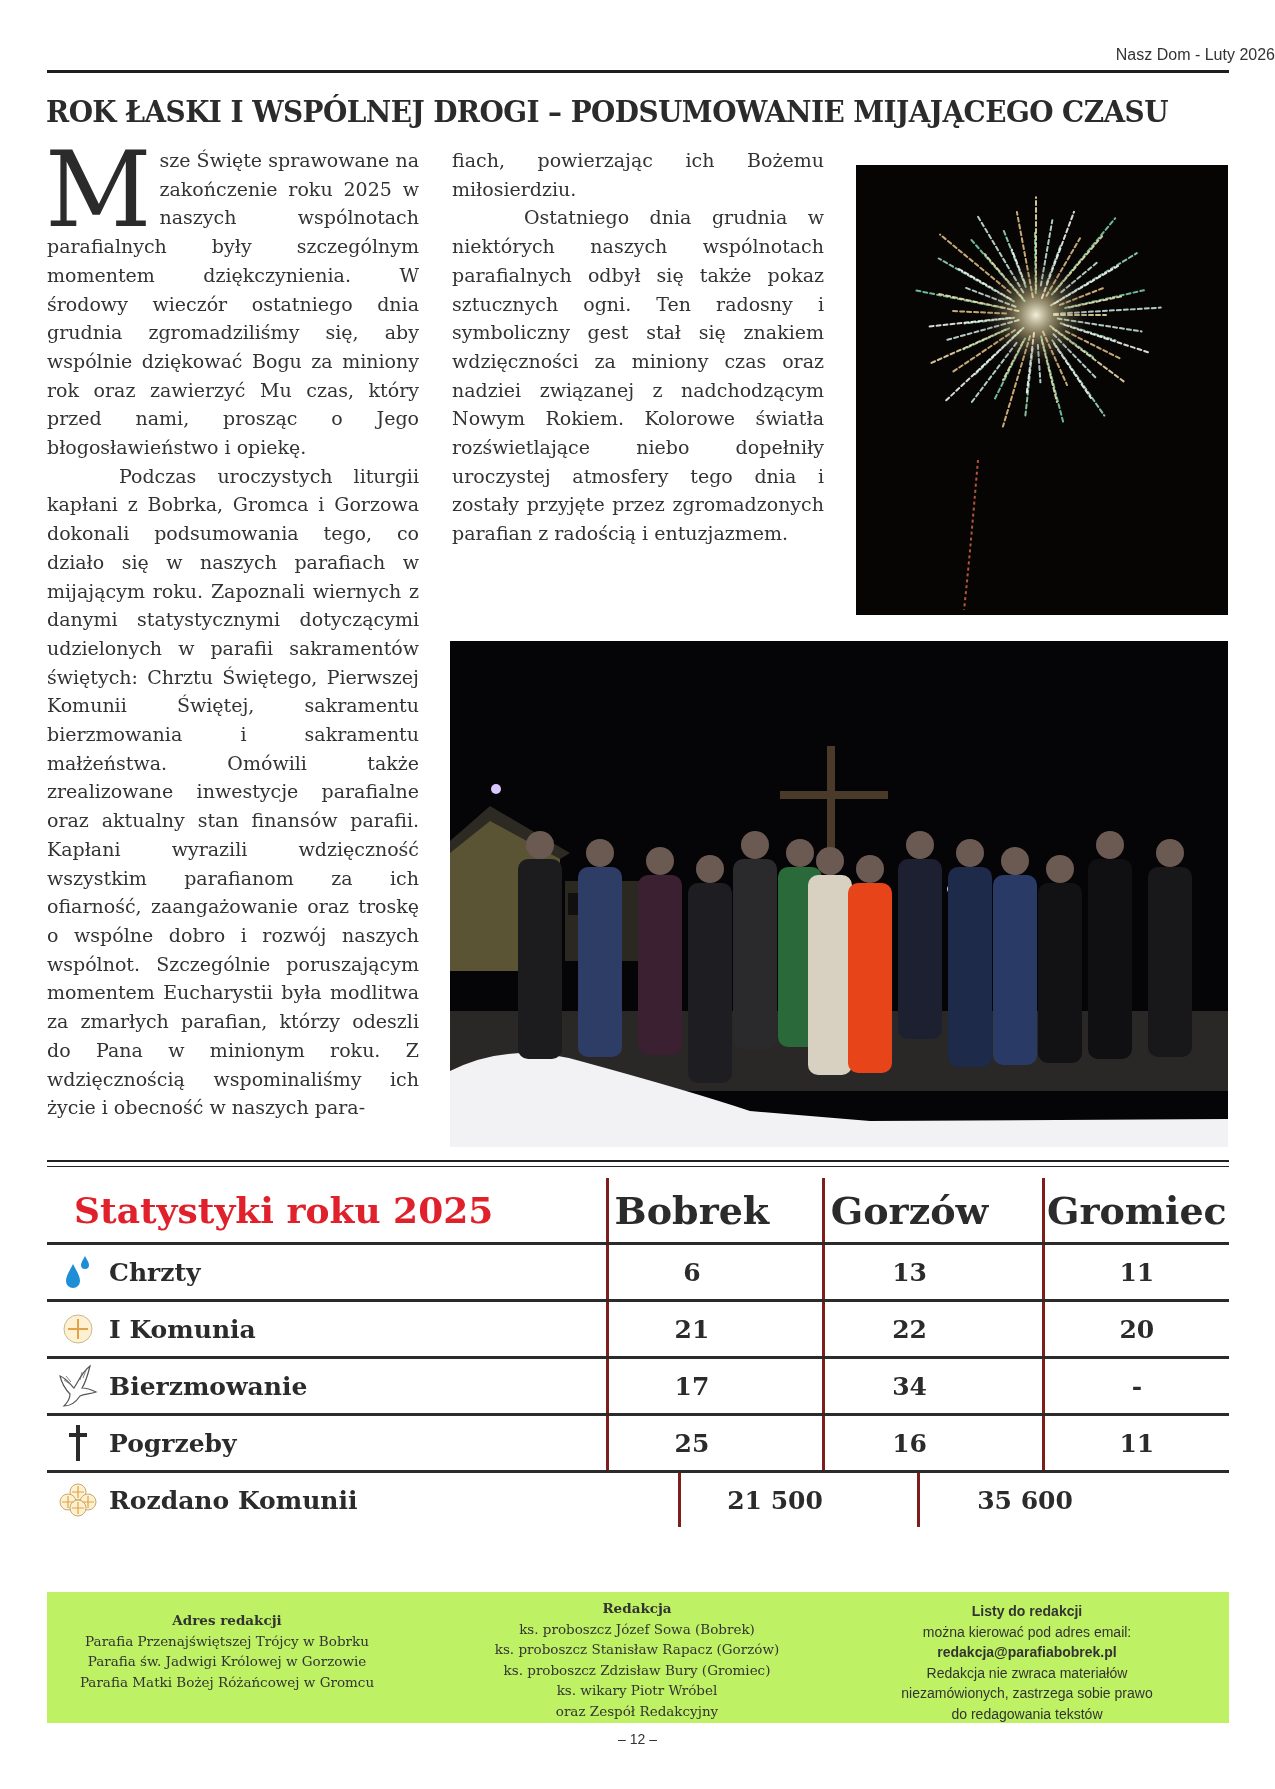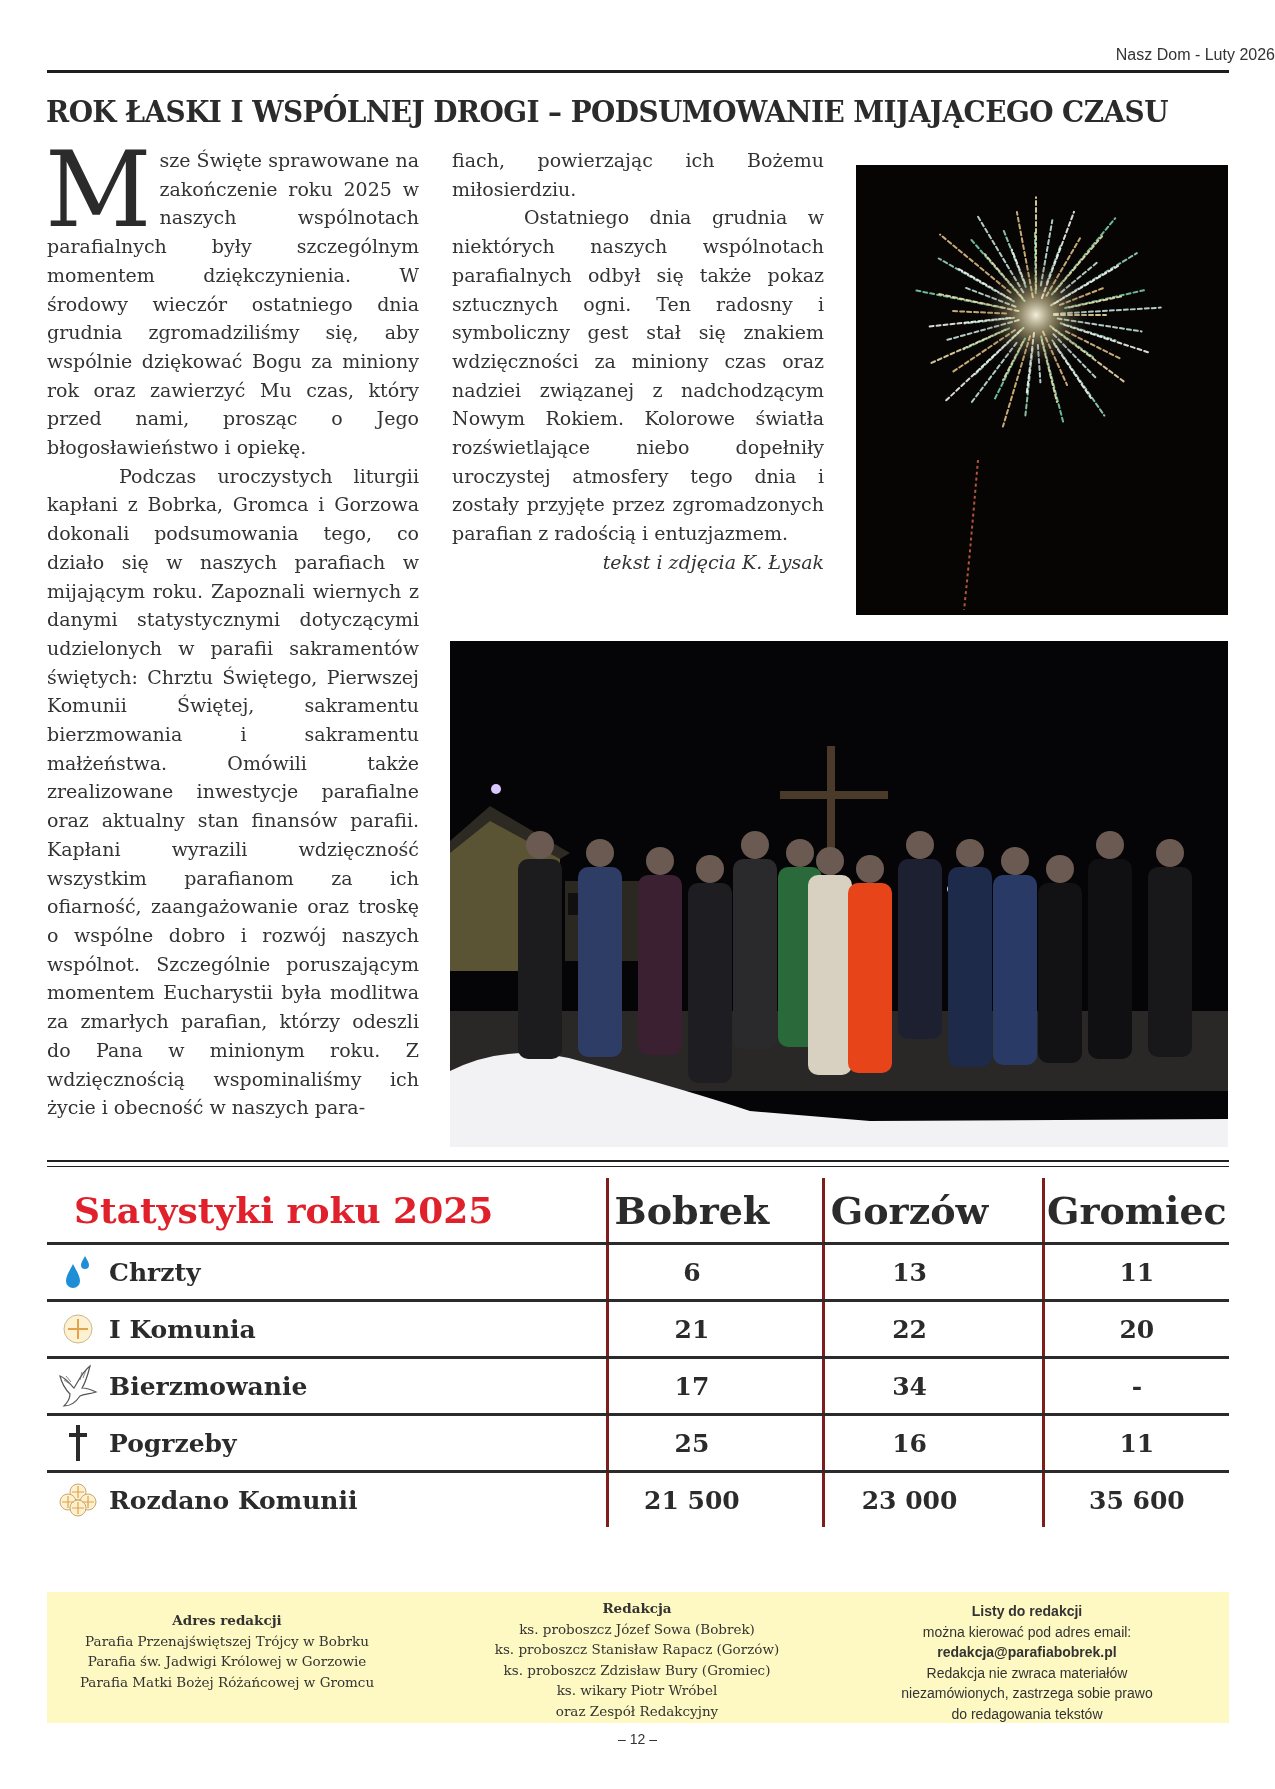--- a/index.html
+++ b/index.html
@@ -24,21 +24,21 @@
   .stats-row { position: relative; height: 54px; border-bottom: 3px solid #2b2b2b; display: flex; gap: 48px; }
   .stats-row.header { height: 64px; }
   .stats-row.last { border-bottom: none; }
   .cell-label { width: 583px; display: flex; align-items: center; font-weight: bold; font-size: 25px; color: #2b2b2b; }
   .cell-val { display: flex; align-items: center; justify-content: center; font-weight: bold; font-size: 25px; border-left: 3px solid #7f1d1d; color: #2b2b2b; }
   .c1 { width: 188px; } .c2 { width: 192px; } .c3 { width: 210px; }
   .header .cell-val { font-size: 38px; }
   .stats-title { color: #e0202a; font-size: 36px; font-weight: bold; padding-left: 27px; }
   .icon-slot { width: 62px; display: flex; justify-content: center; align-items: center; }
   .label-note { font-size: 17px; margin-left: 8px; margin-top: 6px; }
-  .footer-box { left: 47px; top: 1592px; width: 1182px; height: 131px; background: #fef9c3; font-family: "DejaVu Serif", serif; font-size: 13.5px; color: #333; }
+  .footer-box { left: 47px; top: 1592px; width: 1182px; height: 131px; background: #bef264; font-family: "DejaVu Serif", serif; font-size: 13.5px; color: #333; }
   .fcol { position: absolute; top: 0; text-align: center; line-height: 20.5px; }
   .fcol .fhead { font-weight: bold; }
   .fc1 { left: 0; width: 360px; top: 18px; }
   .fc2 { left: 400px; width: 380px; top: 6px; }
   .fc3 { left: 780px; width: 400px; top: 9px; font-family: "Liberation Sans", sans-serif; font-size: 14px; }
   .fc3 .email { font-weight: bold; }
   .page-num { left: 0; width: 1275px; top: 1731px; text-align: center; font-family: "Liberation Sans", sans-serif; font-size: 14px; color: #333; }
 </style>
 </head>
 <body>
@@ -48,21 +48,20 @@
 <div class="abs headline">ROK ŁASKI I WSPÓLNEJ DROGI – PODSUMOWANIE MIJAJĄCEGO CZASU</div>
 
 <div class="abs col col1">
   <p><span class="dropcap">M</span><span>sze Święte sprawowane na zakończenie roku 2025 w naszych wspólnotach parafialnych były szczególnym momentem dziękczynienia. W środowy wieczór ostatniego dnia grudnia zgromadziliśmy się, aby wspólnie dziękować Bogu za miniony rok oraz zawierzyć Mu czas, który przed nami, prosząc o Jego błogosławieństwo i opiekę.</span></p>
   <p class="indent">Podczas uroczystych liturgii kapłani z Bobrka, Gromca i Gorzowa dokonali podsumowania tego, co działo się w naszych parafiach w mijającym roku. Zapoznali wiernych z danymi statystycznymi dotyczącymi udzielonych w parafii sakramentów świętych: Chrztu Świętego, Pierwszej Komunii Świętej, sakramentu bierzmowania i sakramentu małżeństwa. Omówili także zrealizowane inwestycje parafialne oraz aktualny stan finansów parafii. Kapłani wyrazili wdzięczność wszystkim parafianom za ich ofiarność, zaangażowanie oraz troskę o wspólne dobro i rozwój naszych wspólnot. Szczególnie poruszającym momentem Eucharystii była modlitwa za zmarłych parafian, którzy odeszli do Pana w minionym roku. Z wdzięcznością wspominaliśmy ich życie i obecność w naszych para-</p>
 </div>
 
 <div class="abs col col2">
   <p>fiach, powierzając ich Bożemu miłosierdziu.</p>
   <p class="indent">Ostatniego dnia grudnia w niektórych naszych wspólnotach parafialnych odbył się także pokaz sztucznych ogni. Ten radosny i symboliczny gest stał się znakiem wdzięczności za miniony czas oraz nadziei związanej z nadchodzącym Nowym Rokiem. Kolorowe światła rozświetlające niebo dopełniły uroczystej atmosfery tego dnia i zostały przyjęte przez zgromadzonych parafian z radością i entuzjazmem.</p>
-  <p class="byline">tekst i zdjęcia K. Łysak</p>
 </div>
 
 <div class="abs photo photo1">
   <svg width="372" height="450" viewBox="0 0 372 450">
     <rect width="372" height="450" fill="#070404"></rect>
     <defs>
       <radialGradient id="fwglow" cx="50%" cy="50%" r="50%">
         <stop offset="0%" stop-color="#fffbe8" stop-opacity="0.95"></stop>
         <stop offset="35%" stop-color="#e8d9a0" stop-opacity="0.5"></stop>
         <stop offset="100%" stop-color="#000" stop-opacity="0"></stop>
@@ -271,21 +270,20 @@
               <path d="M20 4 V16 M14 10 H26"></path>
               <path d="M10 14 V26 M4 20 H16"></path>
               <path d="M30 14 V26 M24 20 H36"></path>
               <path d="M20 20 V32 M14 26 H26"></path>
             </g>
           </svg>
       </span>
       <span>Rozdano Komunii</span>
     </div>
     <div class="cell-val c1">21 500</div>
-    <div class="cell-val c2">23 000</div>
     <div class="cell-val c3">35 600</div>
   </div>
 </div>
 
 <div class="abs footer-box">
   <div class="fcol fc1">
     <div class="fhead">Adres redakcji</div>
     <div>Parafia Przenajświętszej Trójcy w Bobrku</div>
     <div>Parafia św. Jadwigi Królowej w Gorzowie</div>
     <div>Parafia Matki Bożej Różańcowej w Gromcu</div>

